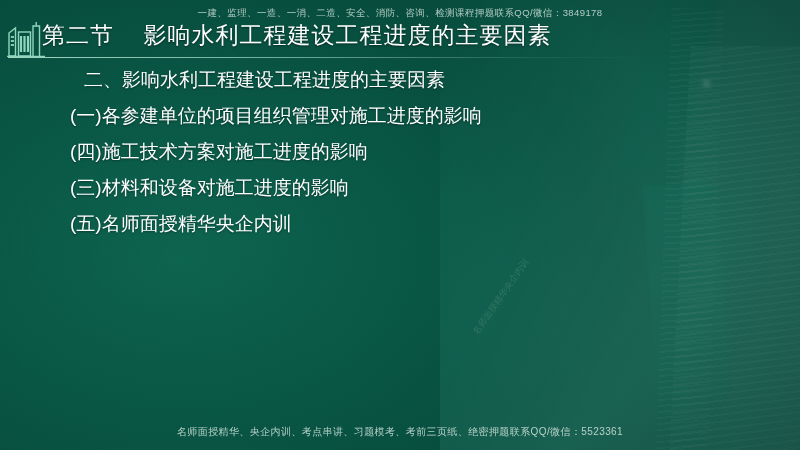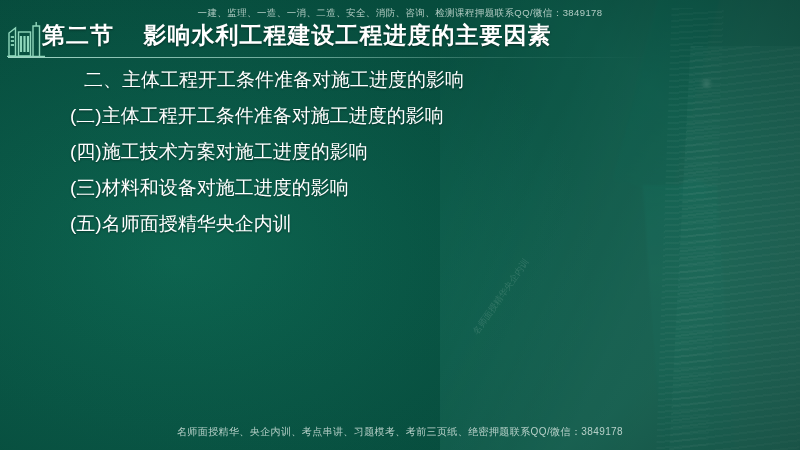--- a/index.html
+++ b/index.html
@@ -142,21 +142,21 @@
     left: 6px;
     top: 20px;
     width: 40px;
     height: 38px;
   }
   .title-text {
     position: absolute;
     left: 42px;
     top: 20px;
     font-size: 23px;
-    font-weight: bold;
+    font-weight: normal;
     color: #ffffff;
     letter-spacing: 1px;
     white-space: pre;
     text-shadow: 0 1px 2px rgba(0,0,0,0.45);
     text-align: center;
   }
   .header-rule {
     position: absolute;
     left: 8px;
     top: 57px;
@@ -258,24 +258,24 @@
         <line x1="30.2" y1="2" x2="30.2" y2="6"></line>
 
         <line x1="1" y1="36.4" x2="39" y2="36.4" stroke-width="1.2"></line>
       </svg>
     </span>
     <div class="title-text">第二节    影响水利工程建设工程进度的主要因素</div>
     <div class="header-rule"></div>
   </div>
 
   <div class="body-block">
-    <div class="line lvl1">二、主体工程开工条件准备对施工进度的影响</div>
-    <div class="line lvl2">(二)主体工程开工条件准备对施工进度的影响</div>
+    <div class="line lvl1">二、影响水利工程建设工程进度的主要因素</div>
+    <div class="line lvl2">(一)各参建单位的项目组织管理对施工进度的影响</div>
     <div class="line lvl2">(四)施工技术方案对施工进度的影响</div>
     <div class="line lvl2">(三)材料和设备对施工进度的影响</div>
     <div class="line lvl2">(五)名师面授精华央企内训</div>
   </div>
 
   <div class="wm-diag">名师面授精华央企内训</div>
 
-  <div class="wm-bottom">名师面授精华、央企内训、考点串讲、习题模考、考前三页纸、绝密押题联系QQ/微信：3849178</div>
+  <div class="wm-bottom">名师面授精华、央企内训、考点串讲、习题模考、考前三页纸、绝密押题联系QQ/微信：5523361</div>
 
 </div>
 
 </body></html>

